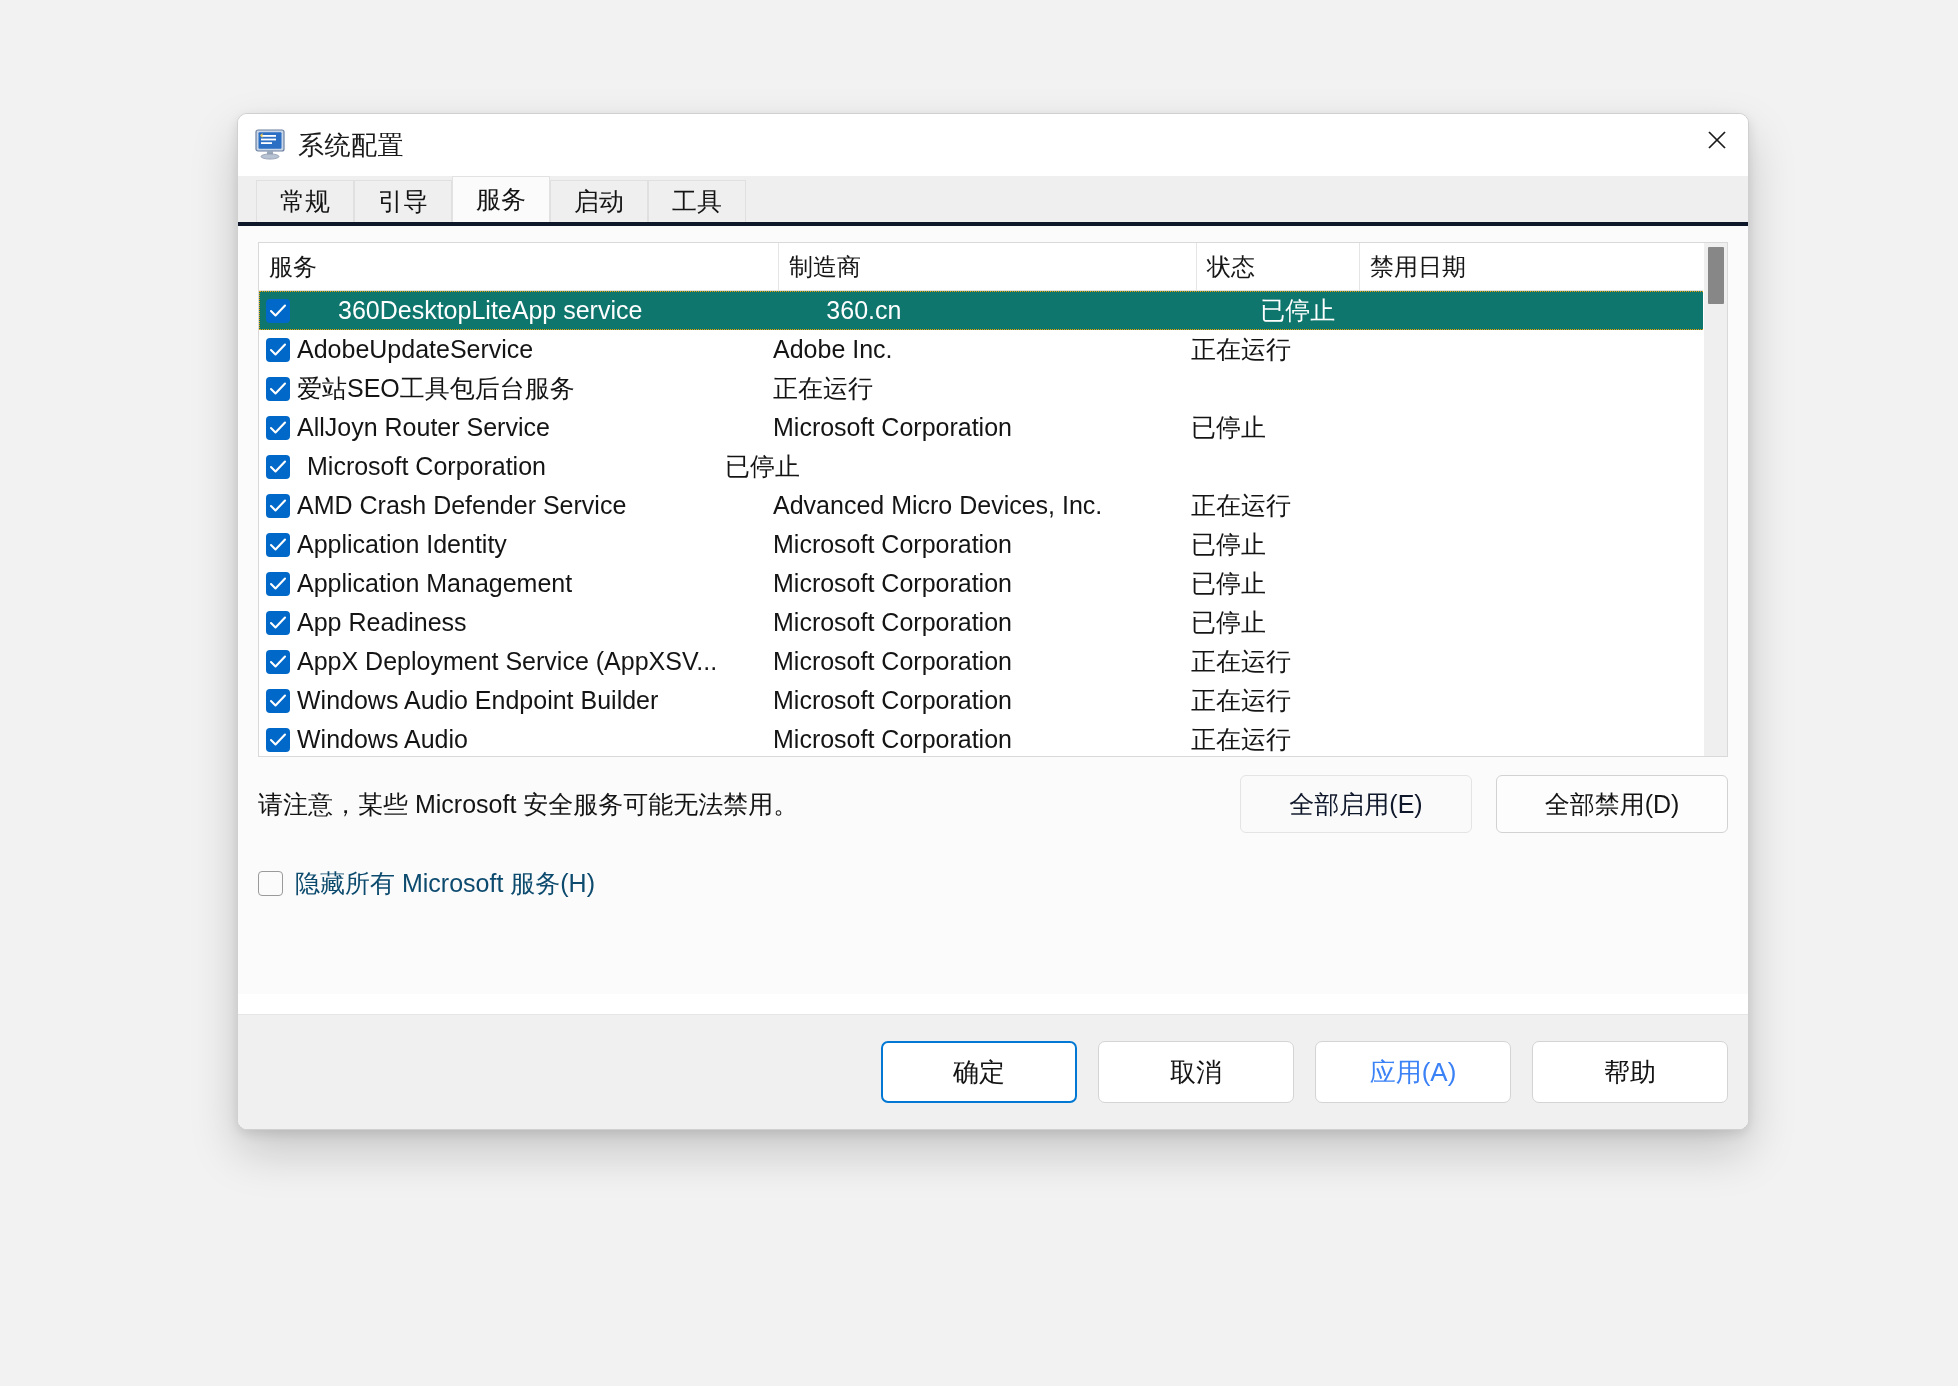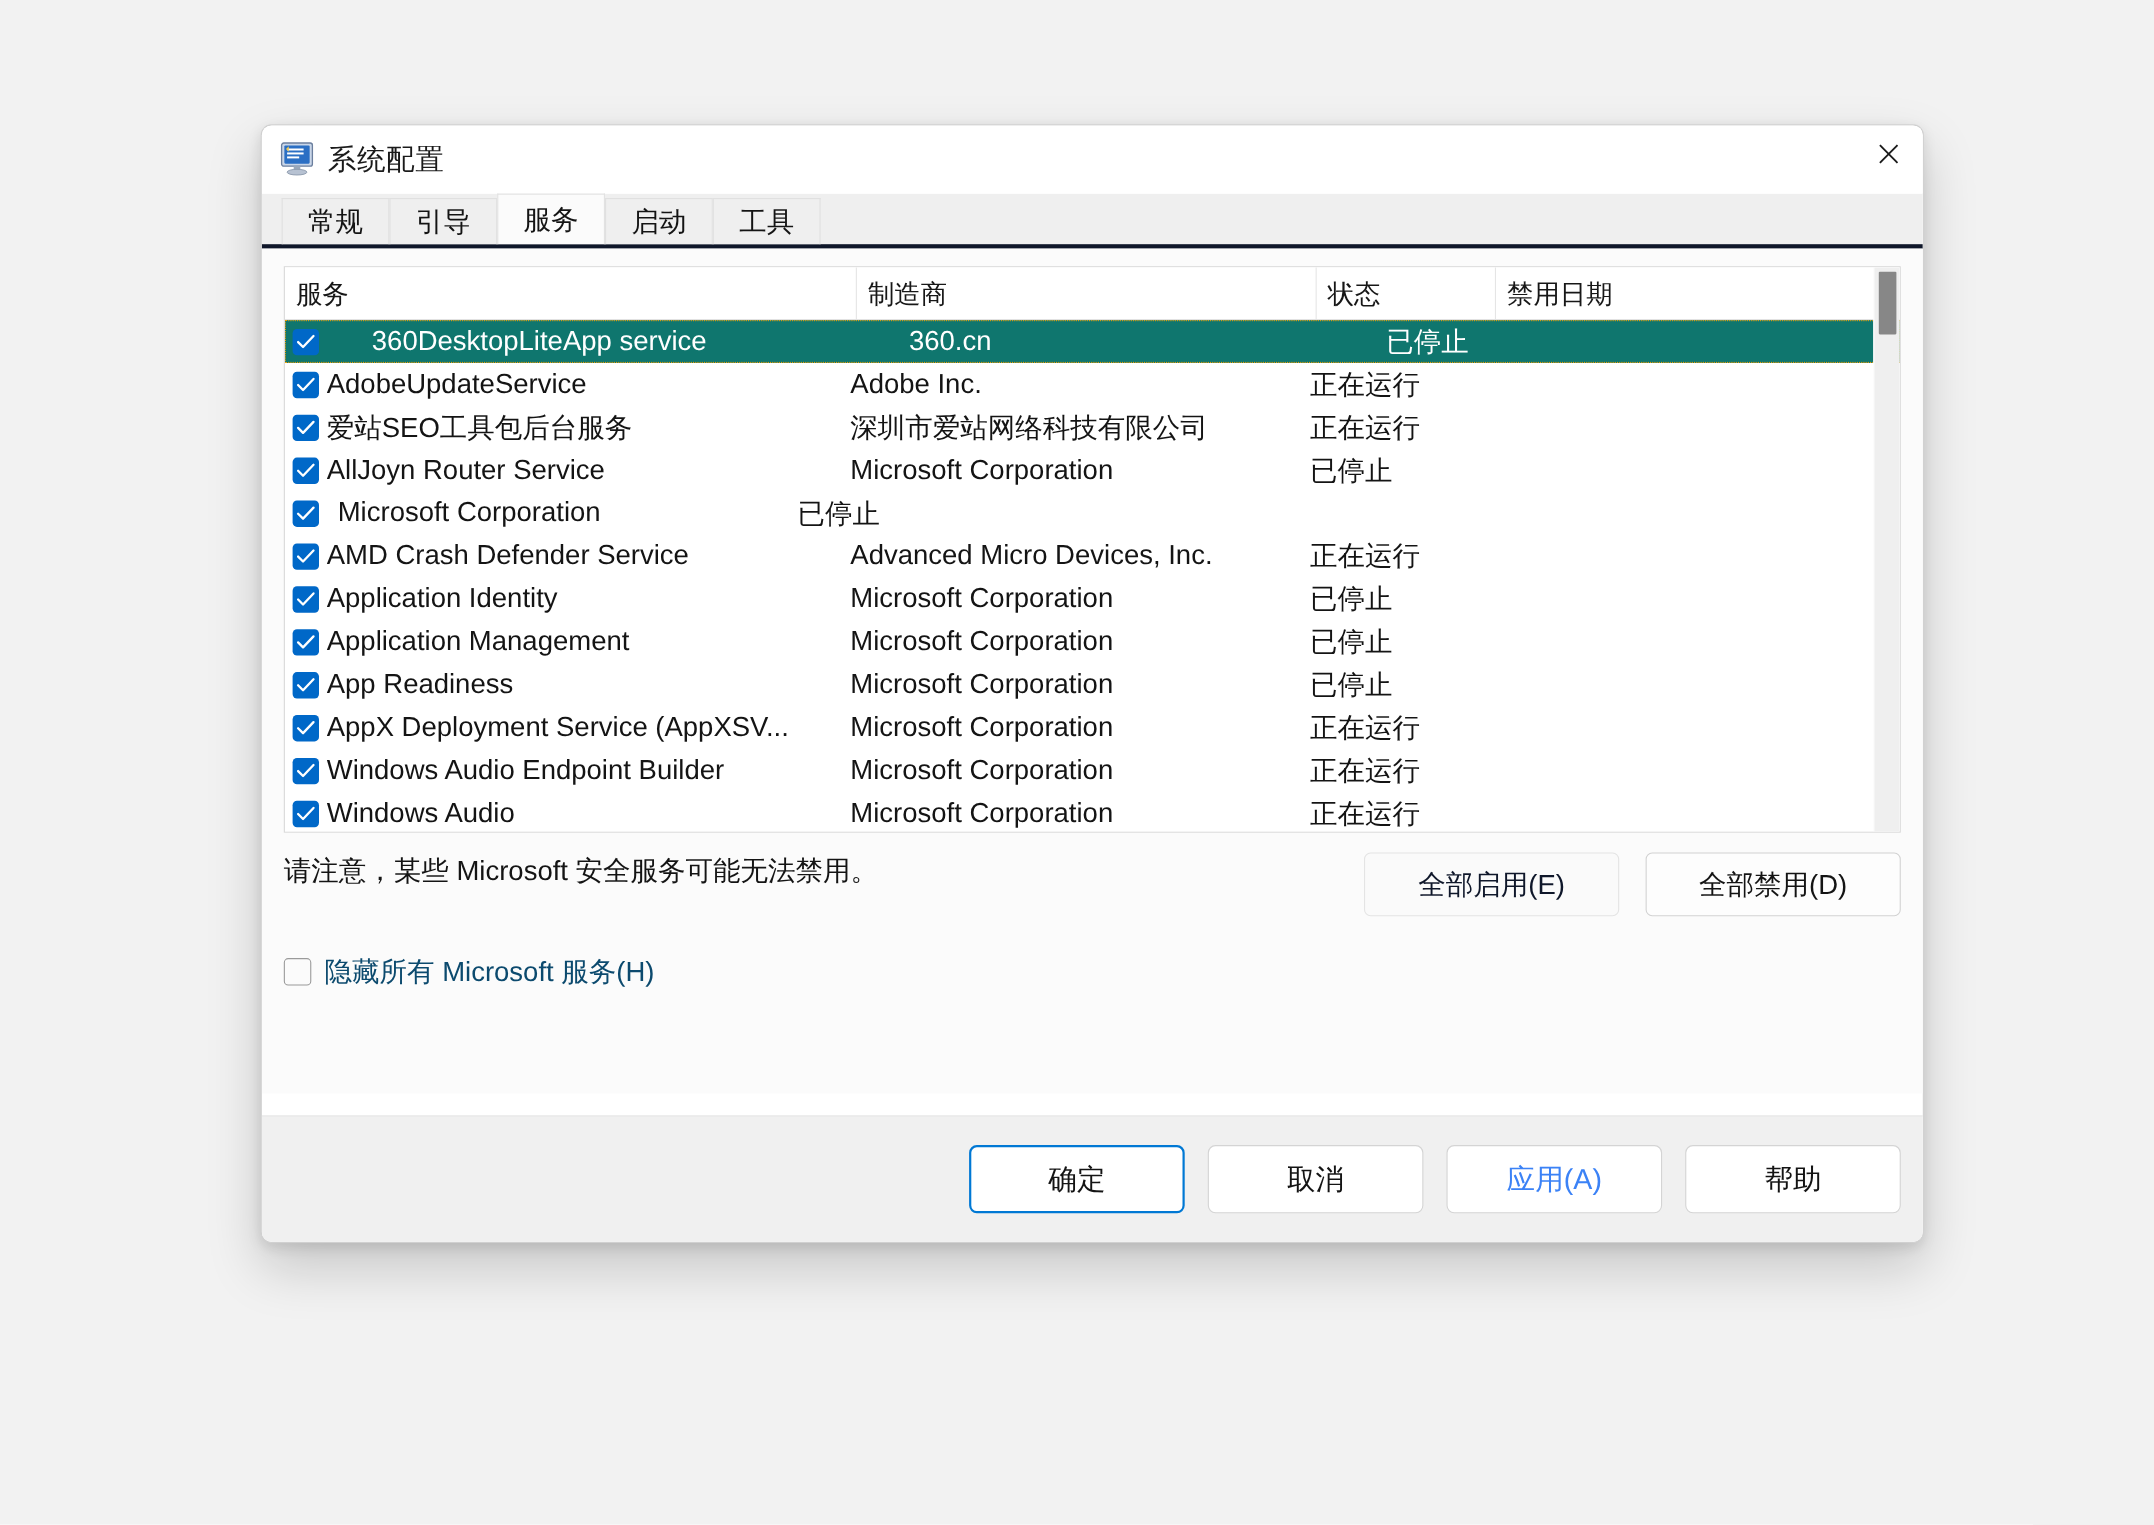--- a/index.html
+++ b/index.html
@@ -212,20 +212,21 @@
     width: 16px;
     height: 57px;
     background: #878787;
     border-radius: 1px;
   }
 
   
   #noterow {
     flex: 0 0 auto;
     display: flex;
+    align-items: center;
     justify-content: space-between;
     padding-top: 18px;
     padding-bottom: 4px;
   }
   #note-text {
     font-size: 25px;
     color: #141414;
   }
   #allbtns { display: flex; gap: 24px; }
 
@@ -370,21 +371,20 @@
             <div class="cell c2">正在运行</div>
             <div class="cell c3"></div>
           </div>
           <div class="row">
             <div class="cb">
               <svg width="18" height="16" viewBox="0 0 18 16">
                 <polyline points="2,8 6.5,12.5 16,2.5" fill="none" stroke="#ffffff" stroke-width="2.1" stroke-linecap="round" stroke-linejoin="round"></polyline>
               </svg>
             </div>
             <div class="cell c0">爱站SEO工具包后台服务</div>
-            <div class="cell c1">深圳市爱站网络科技有限公司</div>
             <div class="cell c2">正在运行</div>
             <div class="cell c3"></div>
           </div>
           <div class="row">
             <div class="cb">
               <svg width="18" height="16" viewBox="0 0 18 16">
                 <polyline points="2,8 6.5,12.5 16,2.5" fill="none" stroke="#ffffff" stroke-width="2.1" stroke-linecap="round" stroke-linejoin="round"></polyline>
               </svg>
             </div>
             <div class="cell c0">AllJoyn Router Service</div>

